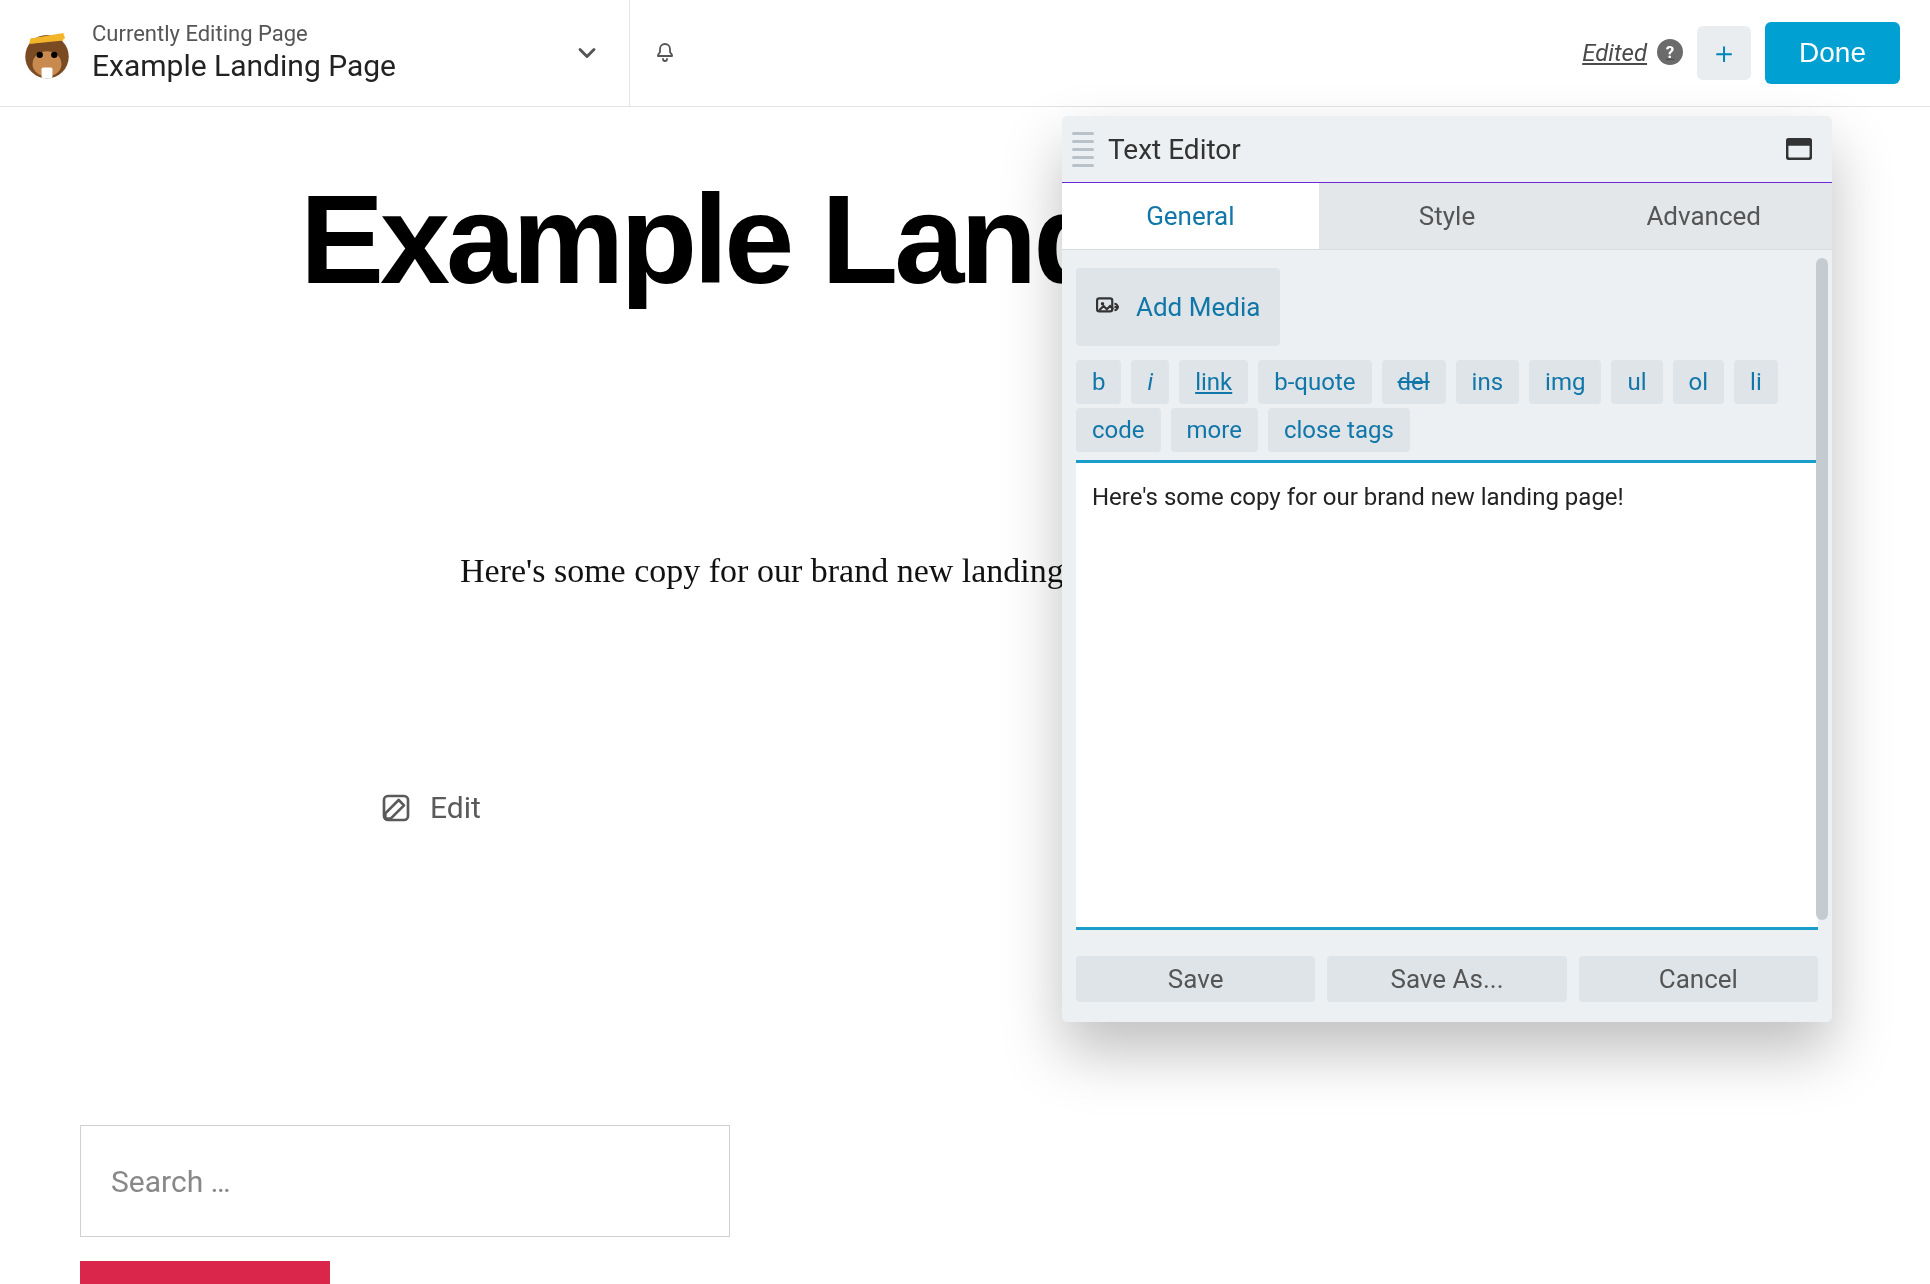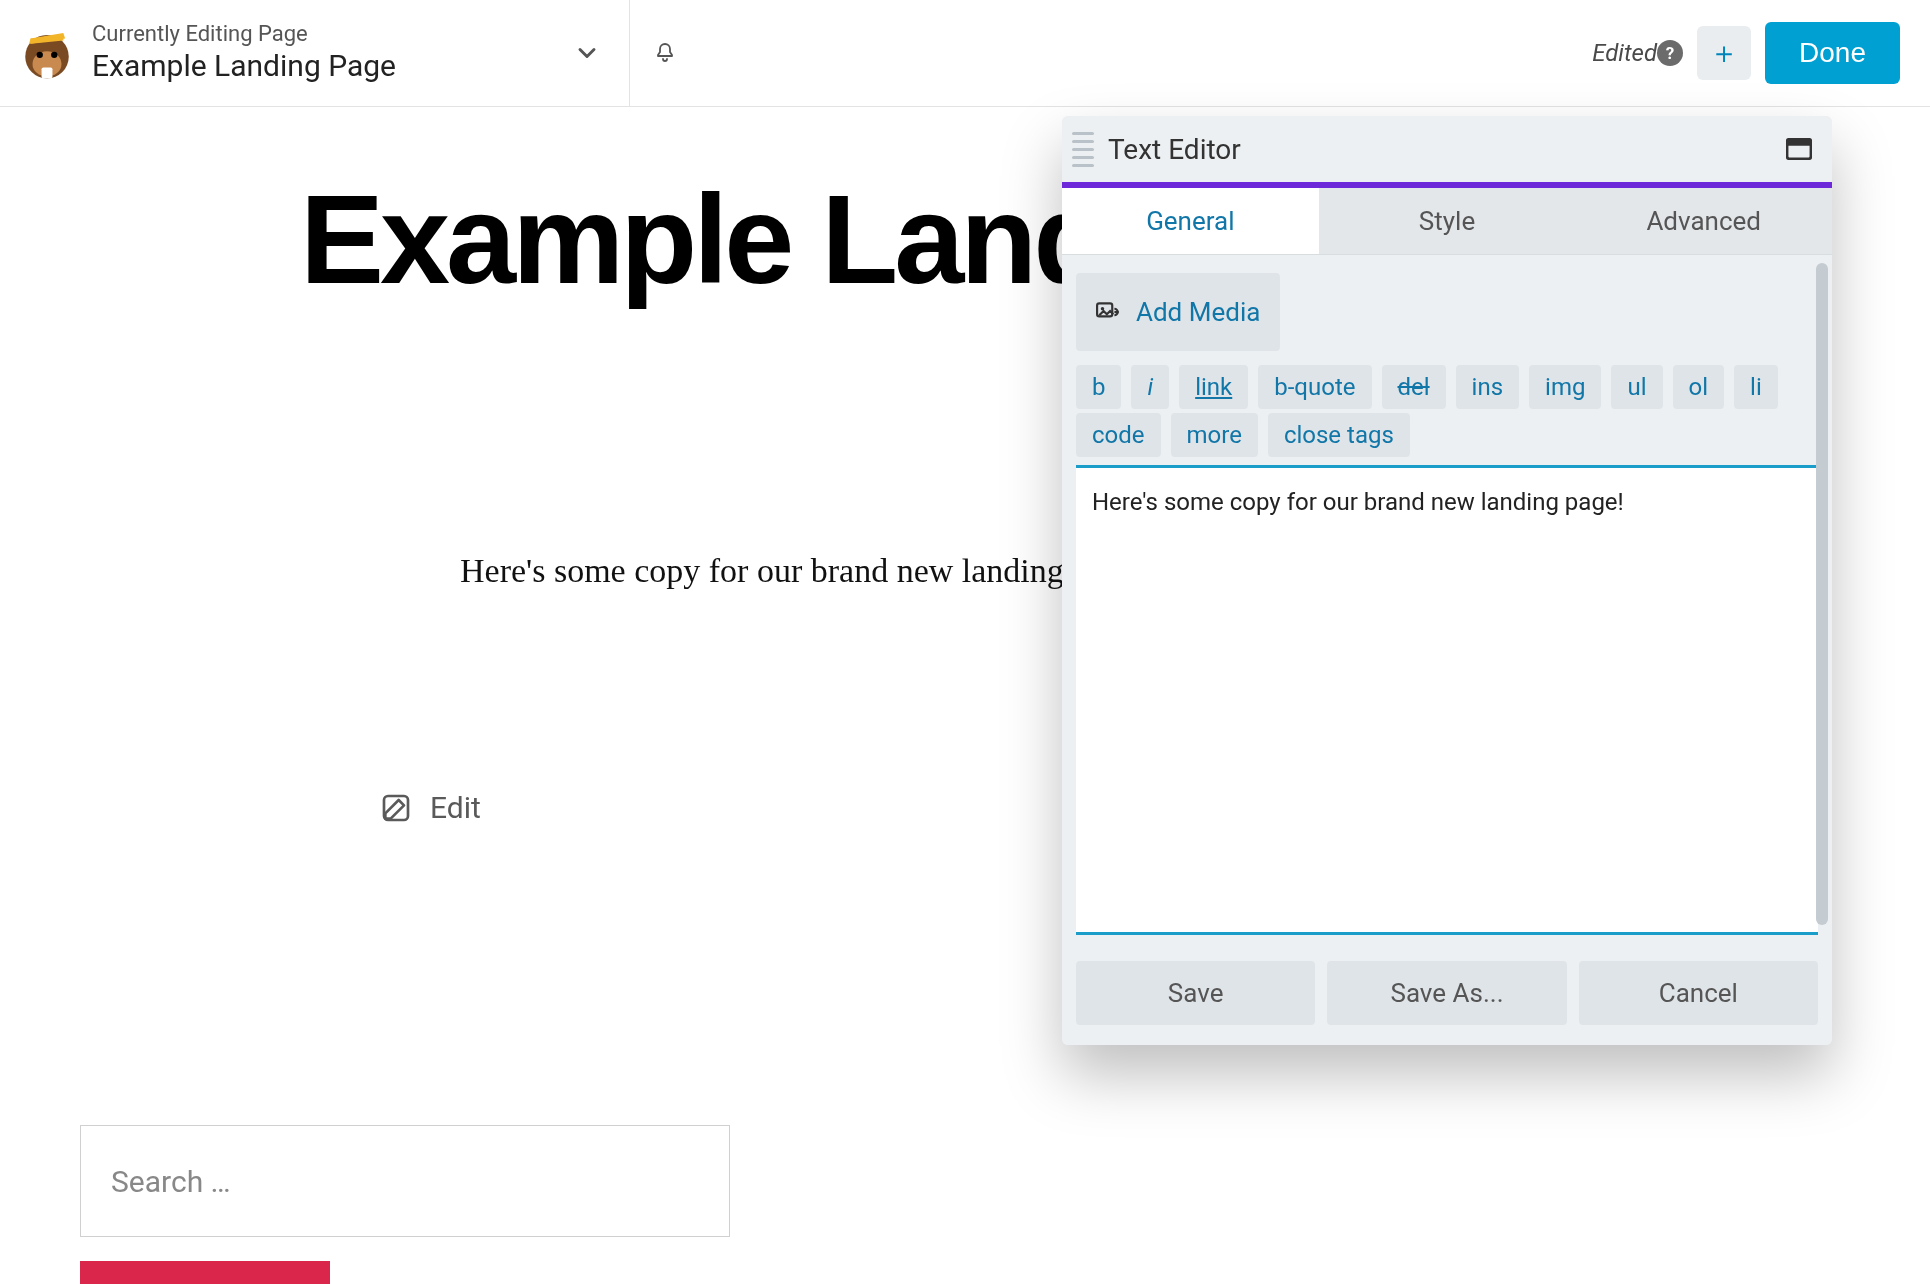--- a/index.html
+++ b/index.html
@@ -62,21 +62,21 @@
     margin-left:auto;
     display:flex;
     align-items:center;
     gap:14px;
     padding-right: 30px;
   }
   .edited {
     font-style: italic;
     font-size: 24px;
     color:#4a4a4a;
-    display:flex; align-items:center; 
+    display:flex; gap:10px;text-decoration:underline;
   }
   .help-circle {
     width:26px;height:26px;border-radius:50%;
     background:#6b6b6b;color:#fff;
     display:flex;align-items:center;justify-content:center;
     font-style:normal;font-weight:700;font-size:17px;
   }
   .plus-btn {
     width:54px;height:54px;border-radius:6px;
     background:#e9edf0;
@@ -159,21 +159,21 @@
     width:22px;display:flex;flex-direction:column;gap:5px;
     margin-right:14px;
   }
   .drag-dots span{height:3px;background:#b9c2c8;border-radius:2px;}
   .panel-title {font-size:28px;color:#333;}
   .panel-window-icon { margin-left:auto; }
 
   .panel-tabs {
     display:flex;
     background:#e3e7ea;
-    border-top:6px solid #6d28d9;
+    border-top:1px solid #6d28d9;
     border-bottom:1px solid #d8dde0;
   }
   .panel-tab {
     flex:1 1 0;
     text-align:center;
     padding:18px 0;
     font-size:26px;
     color:#555;
     cursor:pointer;
   }
@@ -219,21 +219,21 @@
     padding:20px 16px;
     font-size:24px;color:#222;
   }
 
   .panel-footer {
     display:flex;gap:12px;
     padding:16px 14px 20px 14px;
     background:#edf0f2;
   }
   .footer-btn {
-    flex:1 1 0;height:64px;border:none;border-radius:4px;
+    flex:1 1 0;height:46px;border:none;border-radius:4px;
     background:#dfe4e8;color:#555;font-size:26px;cursor:pointer;
     font-family:inherit;
   }
 
   
   svg.icon { display:block; }
 </style>
 </head>
 <body>
 

